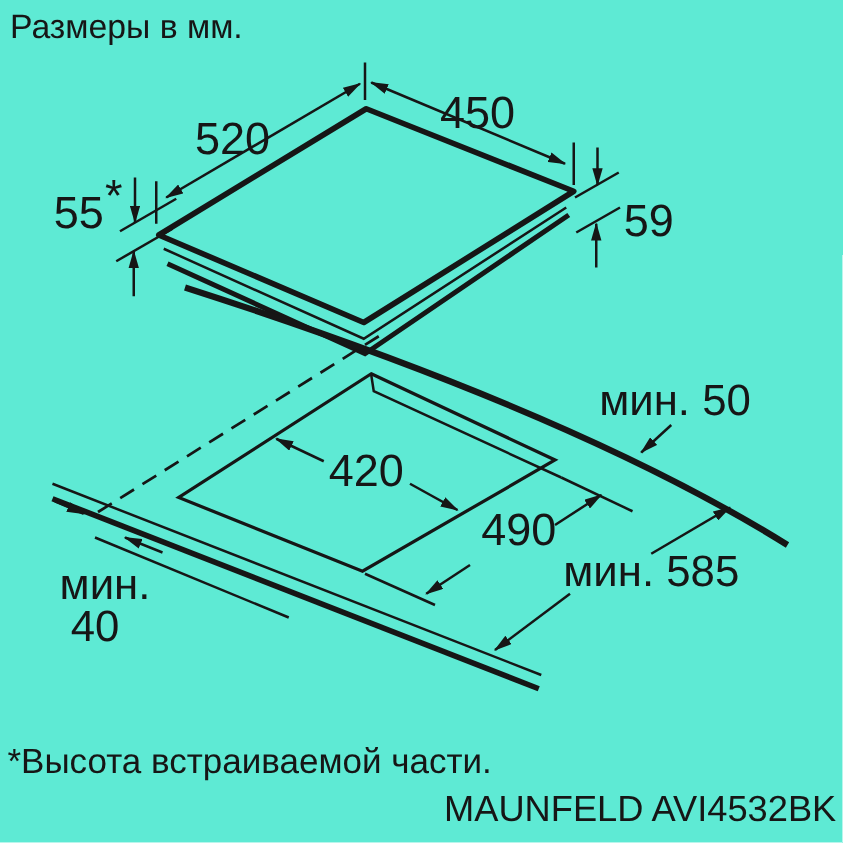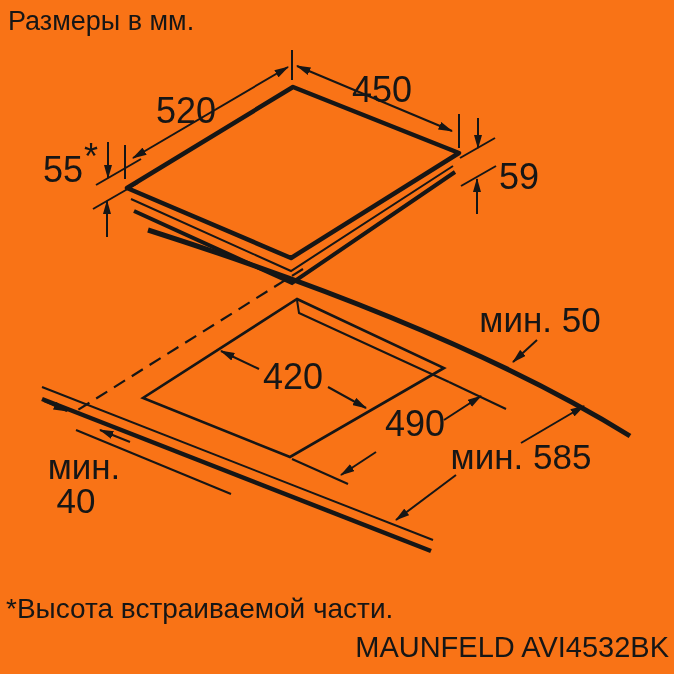--- a/index.html
+++ b/index.html
@@ -4,21 +4,21 @@
 <style>
   html, body {
     margin: 0;
     padding: 0;
     background: #ffffff;
   }
   .page {
     position: relative;
     width: 674px;
     height: 674px;
-    background: #f97316;
+    background: #5eead4;
     font-family: "Liberation Sans", sans-serif;
     overflow: hidden;
   }
   svg { display: block; }
   .ink-line {
     stroke: #161616;
     fill: none;
     stroke-linecap: butt;
   }
   .thick { stroke-width: 4.5; stroke-linejoin: round; }

